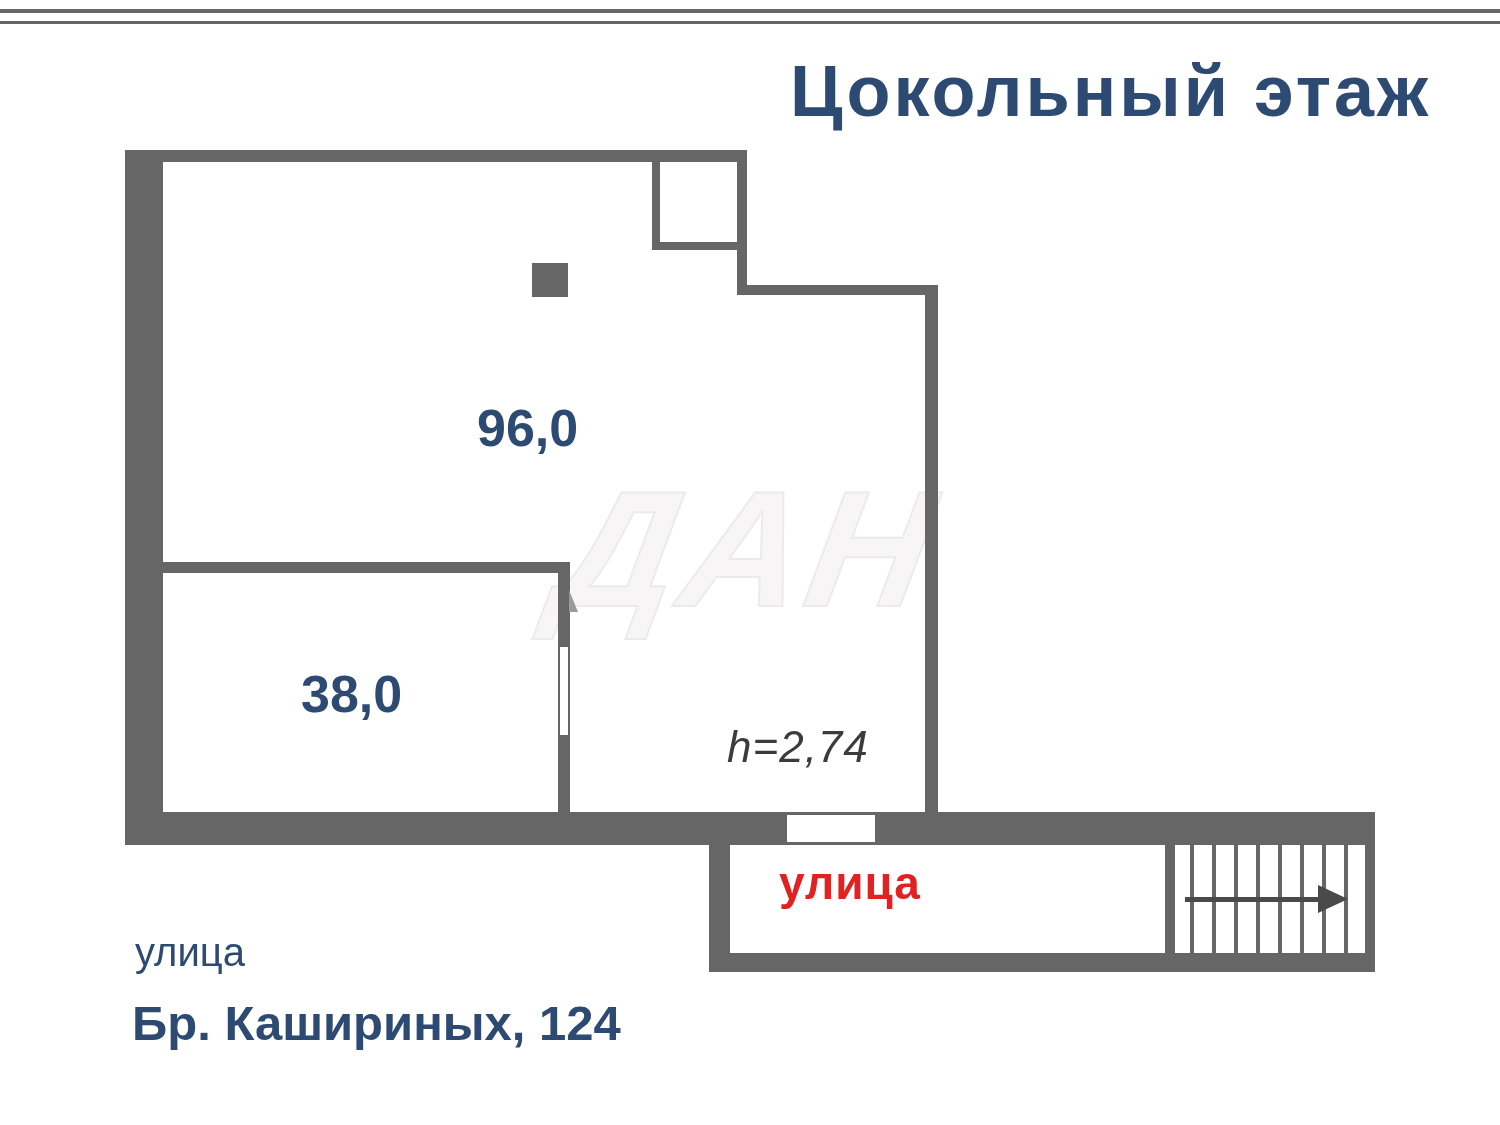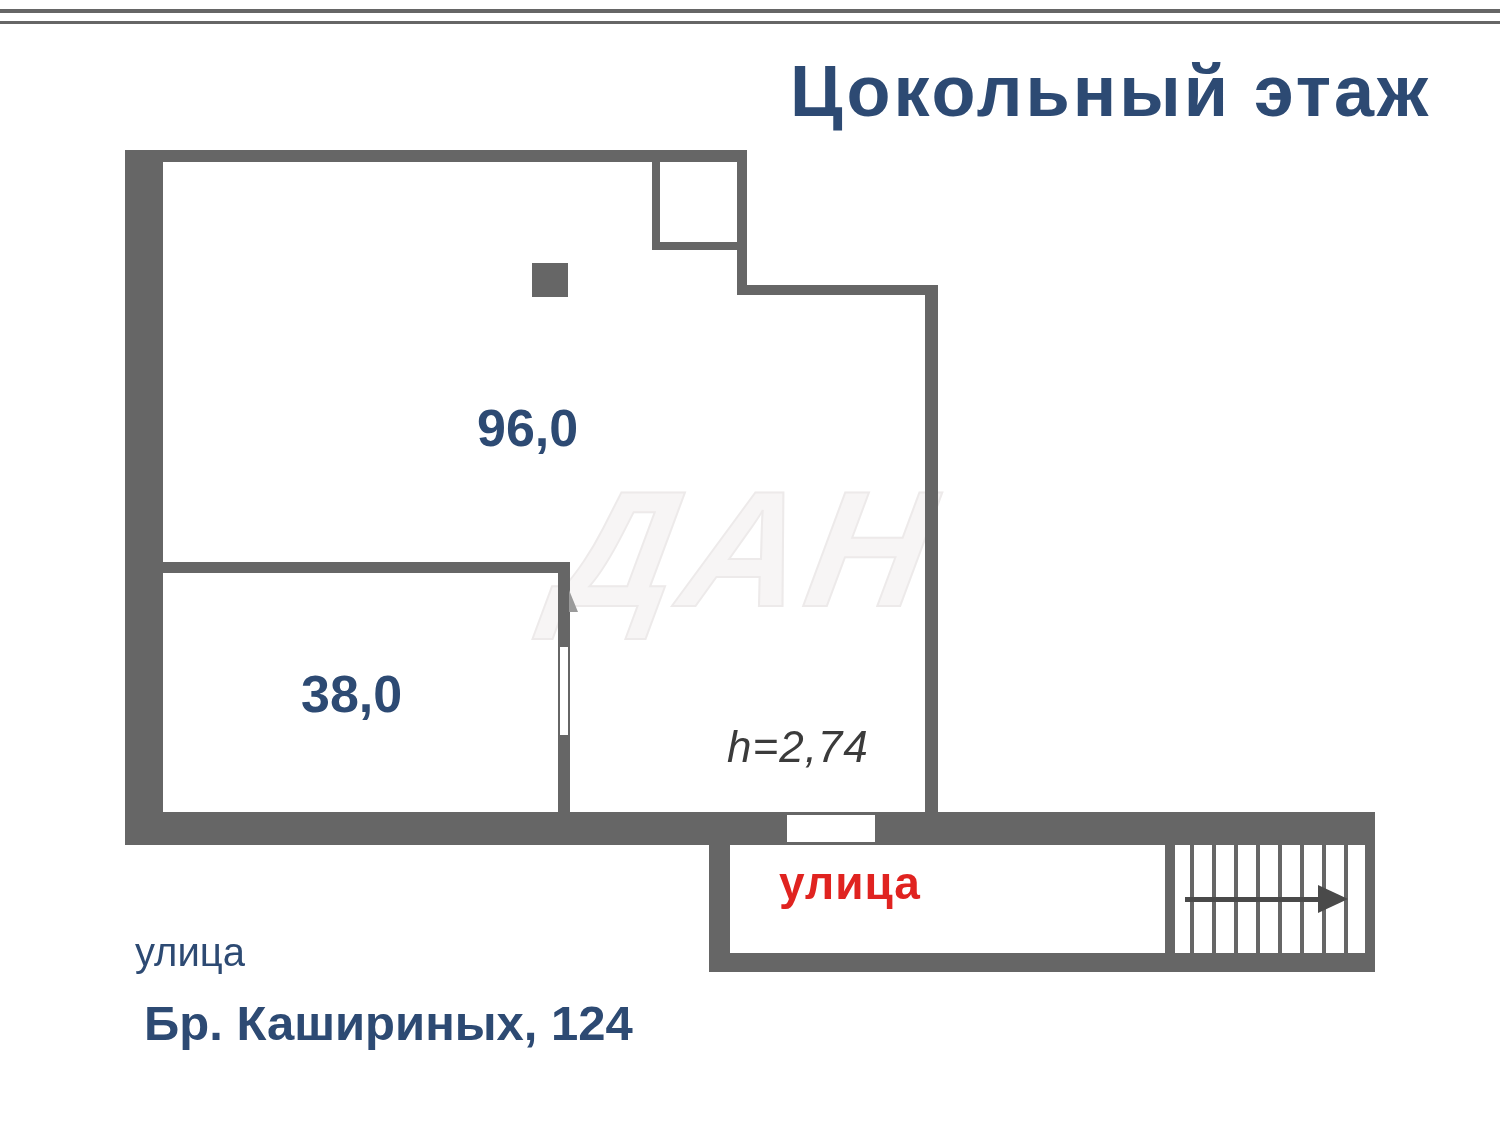--- a/index.html
+++ b/index.html
@@ -13,21 +13,21 @@
   .wall{position:absolute;background:var(--wall-gray,#666666);}
   .opening{position:absolute;background:#ffffff;}
   .txt{position:absolute;white-space:nowrap;}
   .blue{color:var(--text-blue,#2d4a73);}
   #floor-title{left:790px;top:50px;font-size:72px;font-weight:bold;letter-spacing:3px;}
   #room-large-label{left:477px;top:382px;font-size:52px;font-weight:bold;margin-top:16px;}
   #room-small-label{left:301px;top:664px;font-size:52px;font-weight:bold;}
   #ceiling-height-label{left:727px;top:722px;font-size:44px;font-style:italic;font-weight:400;color:var(--height-text-gray,#3b3b3b);letter-spacing:1px;}
   #entrance-label{left:779px;top:856px;font-size:46px;font-weight:bold;color:var(--entrance-red,#e02320);letter-spacing:1px;}
   #street-label{left:135px;top:930px;font-size:40px;font-weight:400;}
-  #address-label{left:132px;top:995px;font-size:49px;font-weight:bold;margin-left:12px;}
+  #address-label{left:132px;top:995px;font-size:49px;font-weight:bold;}
   #watermark-text{
     left:560px;top:455px;font-size:165px;font-weight:800;font-style:italic;
     color:#f7f5f5;-webkit-text-stroke:2px #edeaea;transform:skewX(-10deg);
     letter-spacing:6px;z-index:0;
   }
   .over{z-index:2;}
   
   #window-opening{left:207px;top:814px;width:313px;height:31px;background:#ffffff;z-index:3;}
   #window-opening .bar{position:absolute;left:0;width:100%;background:var(--wall-gray,#666666);}
   #window-bar-1{top:9px;height:4px;}

